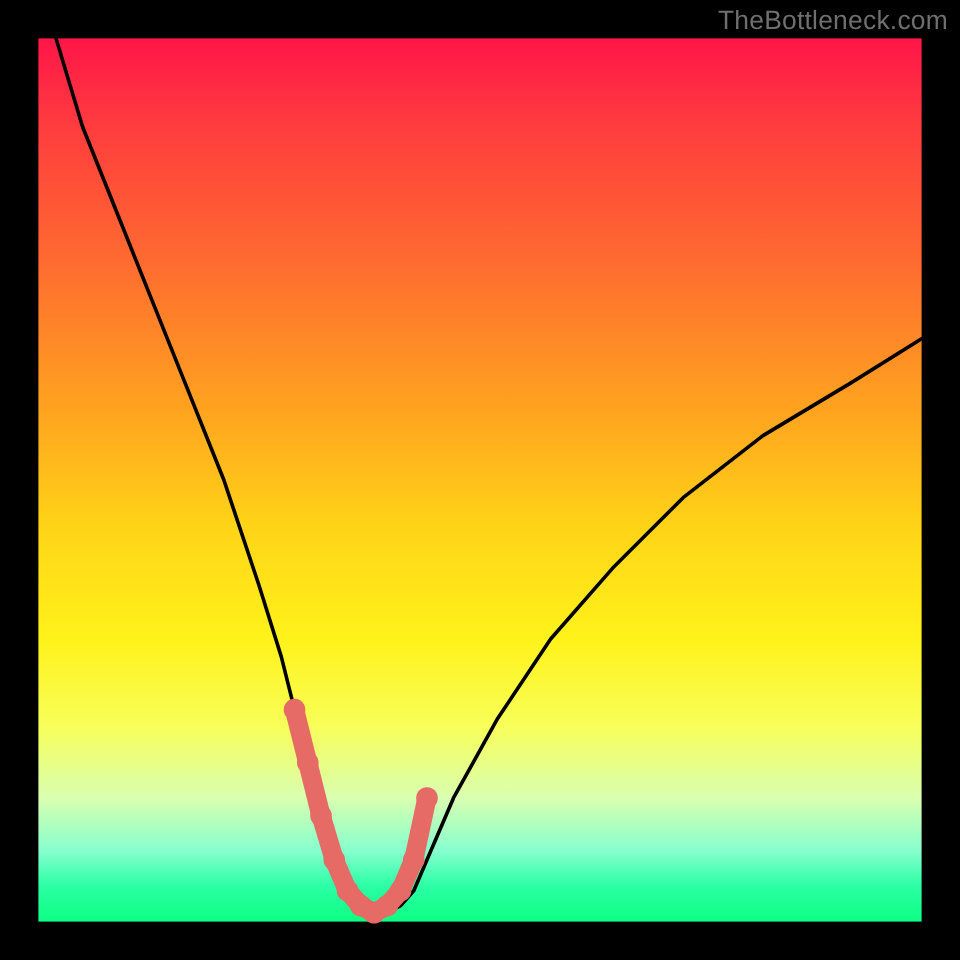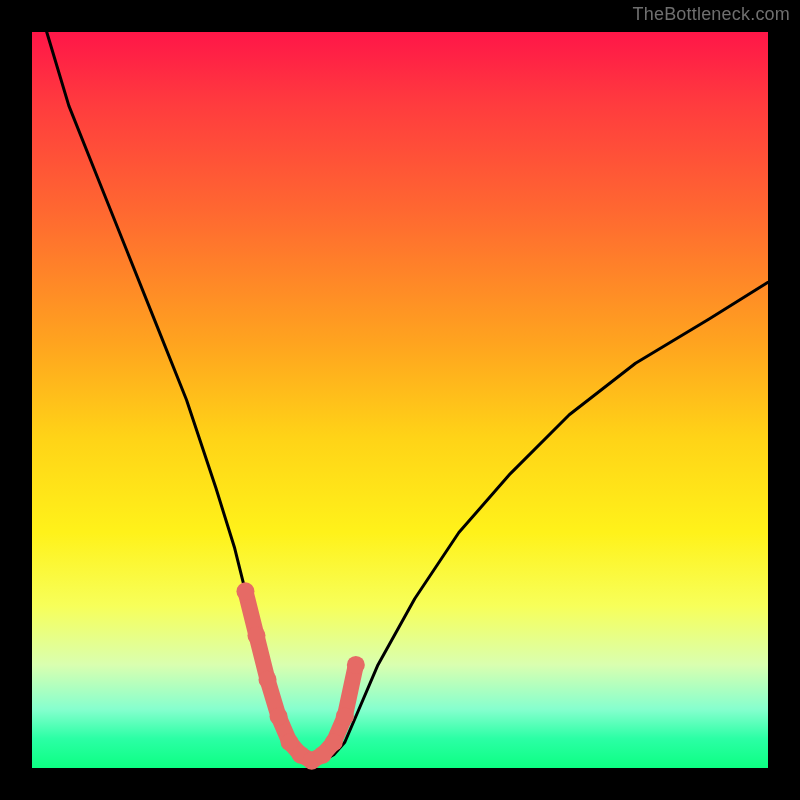--- a/index.html
+++ b/index.html
@@ -17,21 +17,21 @@
     top: 0;
     width: 800px;
     height: 800px;
     background: #000;
   }
   .watermark {
     position: absolute;
     top: 4px;
     right: 10px;
     color: #6f6f6f;
-    font-size: 18px;
+    font-size: 22px;
     font-weight: 500;
     letter-spacing: 0.2px;
     z-index: 20;
   }
   .plot-area {
     position: absolute;
     left: 32px;
     top: 32px;
     width: 736px;
     height: 736px;

